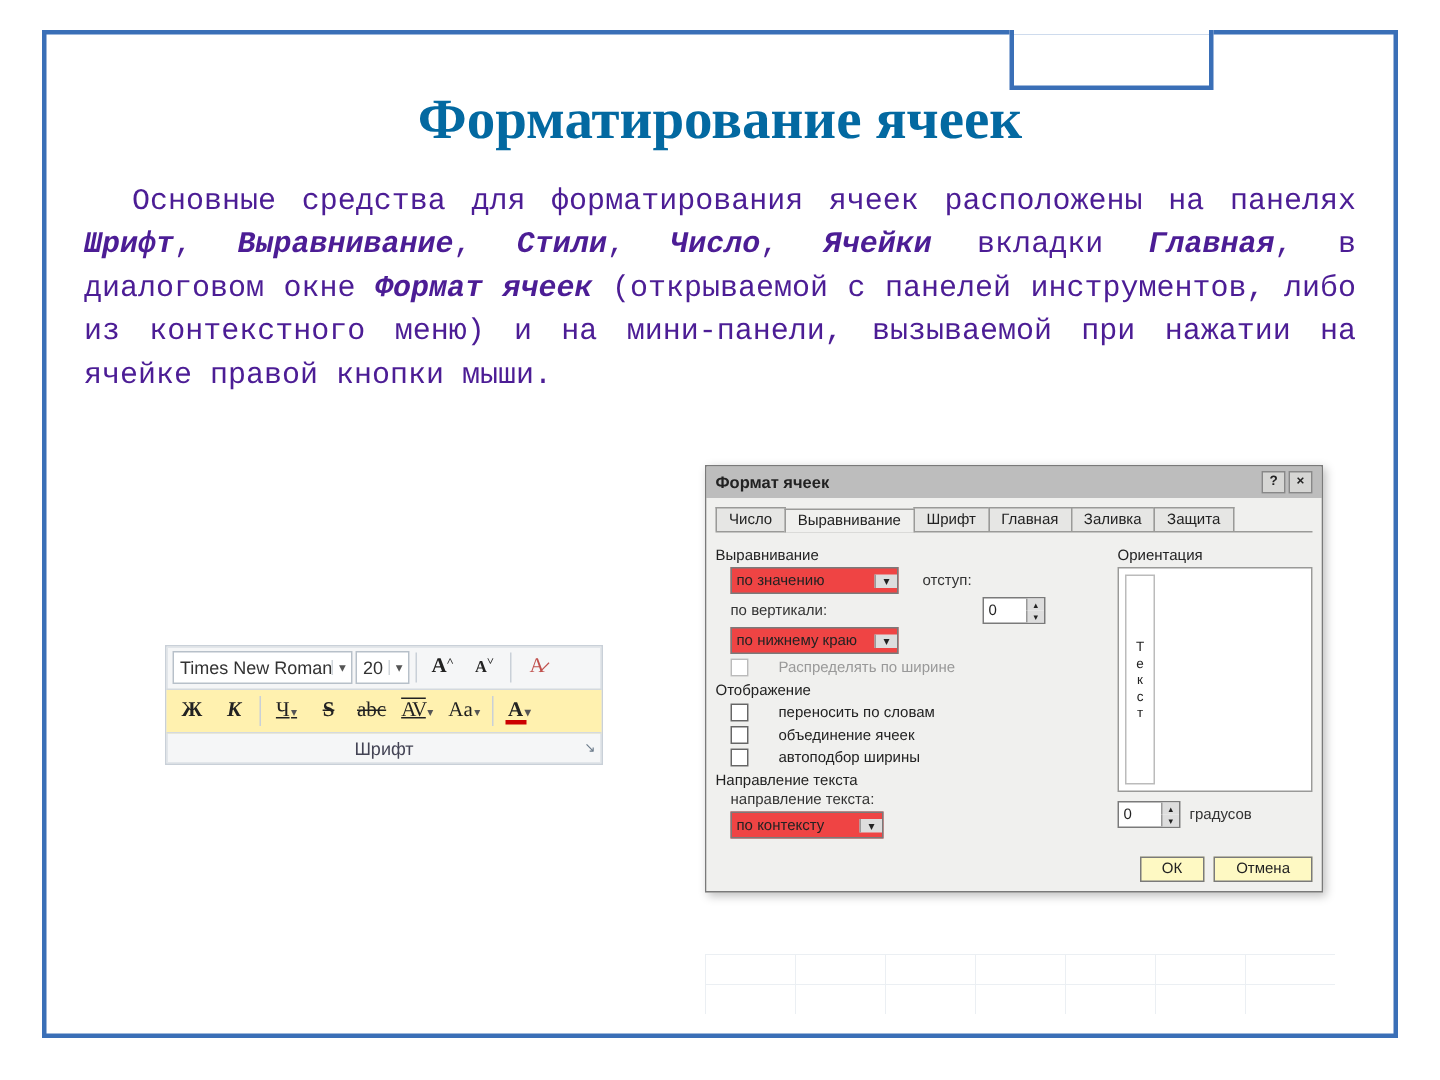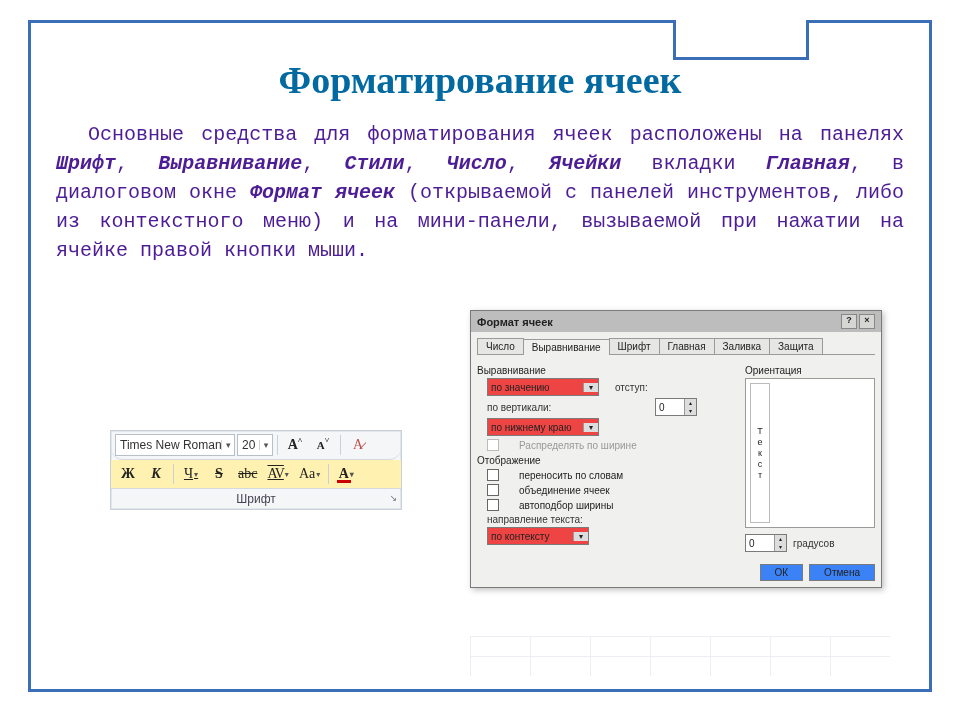--- a/index.html
+++ b/index.html
@@ -79,21 +79,20 @@
     font-size: 12px;
     color: #333;
     box-shadow: 0 0 0 1px #e2e6ea inset;
   }
   .ribbon-upper {
     display: flex;
     align-items: center;
     gap: 2px;
     padding: 3px 4px;
     border-bottom: 1px solid #d4d9de;
-    border-radius: 12px;
   }
   .ribbon-lower {
     display: flex;
     align-items: center;
     gap: 2px;
     padding: 3px 4px;
     border-bottom: 1px solid #d4d9de;
     background: #fff1af;
   }
   .ribbon-label {
@@ -297,21 +296,21 @@
     width: 4px; height: 4px; background: #c00; border-radius: 50%;
   }
   .dlg-buttons {
     display: flex;
     justify-content: flex-end;
     gap: 6px;
     padding-top: 10px;
   }
   .btn {
     border: 1px solid #7a7a7a;
-    background: #3b82f6;
+    background: #fef9c3;
     padding: 2px 14px;
     font-size: 10px;
   }
   .grid-bg-corner {
     position: absolute;
     left: 470px;
     top: 636px;
     width: 420px;
     height: 40px;
     background-image:
@@ -449,20 +448,21 @@
           </div>
           <div class="chk" style="padding-left:10px">
             <span class="box"></span>
             <span>объединение ячеек</span>
           </div>
           <div class="chk" style="padding-left:10px">
             <span class="box"></span>
             <span>автоподбор ширины</span>
           </div>
 
+          <div class="group-title">Направление текста</div>
           <div class="row" style="padding-left:10px">
             <span class="lbl">направление текста:</span>
           </div>
           <div class="row" style="padding-left:10px">
             <div class="sel" style="width:100px">
               <span class="sval">по контексту</span>
               <span class="sdd">▾</span>
             </div>
           </div>
         </div>

